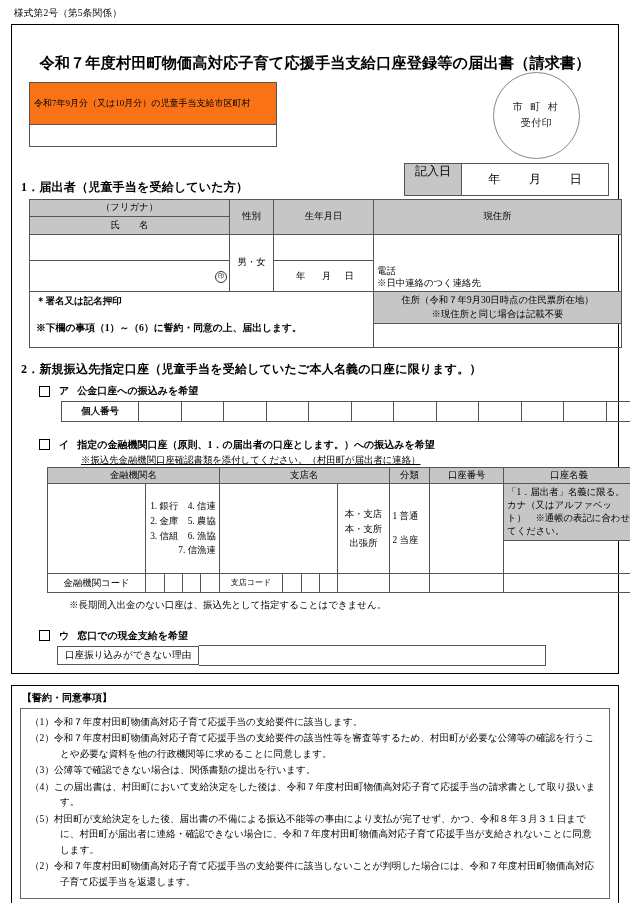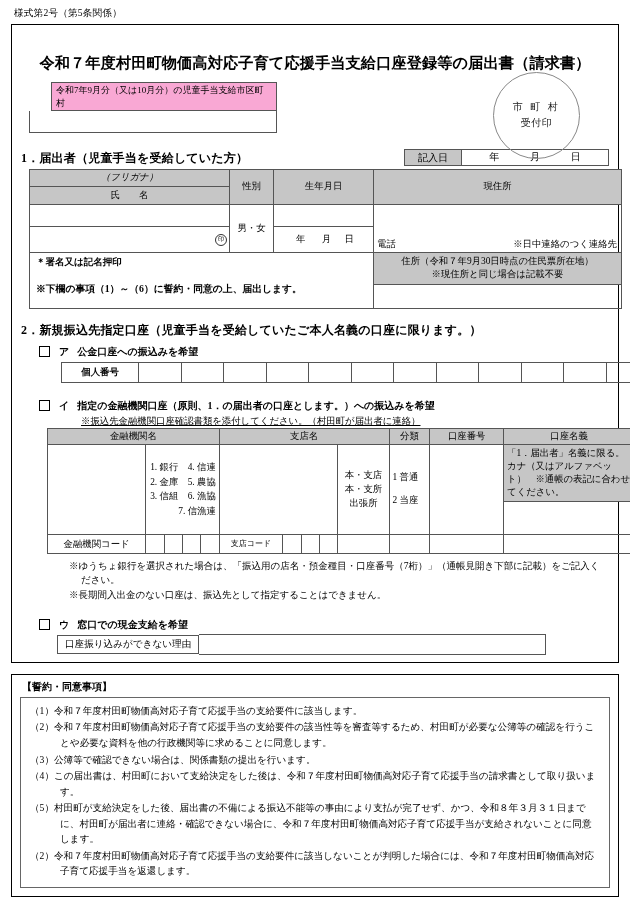--- a/index.html
+++ b/index.html
@@ -38,25 +38,24 @@
     text-align: center;
     font-size: 15.2px;
     font-weight: bold;
     letter-spacing: .1px;
     margin: 20px 0 9px 0;
   }
   
   .muni-wrap { width: 248px; margin-left: 8px; }
   .muni-head {
     border: 1px solid #555;
-    background: #f9a8d4;
+    background: #f97316;
     font-size: 9px;
-    padding: 1px 4px;
-    box-sizing: border-box;
-    margin-left: 22px;
+    padding: 14px 4px;
+    box-sizing: border-box;
   }
   .muni-body {
     border: 1px solid #555;
     border-top: none;
     height: 21px;
     background: #fff;
   }
   
   .stamp {
     position: absolute;
@@ -85,22 +84,22 @@
     margin: 16px 0 3px 0;
   }
   .sec-title {
     font-size: 12px;
     font-weight: bold;
     letter-spacing: .2px;
   }
   .date-box {
     display: flex;
     border: 1px solid #555;
-    font-size: 10px;
-    height: 17px;
+    font-size: 12px;
+    height: 33px;
     width: 205px;
     box-sizing: border-box;
   }
   .date-box .lbl {
     background: #c6c6c6;
     width: 56px;
     text-align: center;
     border-right: 1px solid #555;
     line-height: 15px;
   }
@@ -128,21 +127,20 @@
   .hd { background: #c6c6c6; text-align: center; }
   .ctr { text-align: center; }
   .rgt { text-align: right; }
 
   
   .t1 { margin-left: 8px; width: 592px; }
   .t1 .furi {
     border-bottom: 1px dotted #777 !important;
     text-align: center;
     height: 14px;
-    font-style: italic;
   }
   .t1 .nameh { text-align: center; height: 15px; }
   .t1 .nm-blank-top { height: 19px; border-bottom: 1px dotted #777 !important; }
   .t1 .nm-blank-bot { height: 23px; }
   .seal {
     display: inline-block;
     width: 10px; height: 10px;
     border: 1px solid #333;
     border-radius: 50%;
     font-size: 6px;
@@ -277,21 +275,21 @@
       </tr>
       <tr>
         <td class="hd nameh">氏　　名</td>
       </tr>
       <tr>
         <td class="nm-blank-top"></td>
         <td class="ctr" rowspan="2">男・女</td>
         <td></td>
         <td rowspan="2" style="vertical-align:bottom;padding:0">
           <div style="height:30px"></div>
-          <div style="display:flex;justify-content:space-between;padding:0 4px 1px 3px;">
+          <div style="display:flex;justify-content:space-between;padding:0 4px 1px 3px;flex-direction:column;">
             <span>電話</span>
             <span>※日中連絡のつく連絡先</span>
           </div>
         </td>
       </tr>
       <tr>
         <td class="nm-blank-bot rgt">
           <span class="seal">印</span>
         </td>
         <td class="ctr">
@@ -412,21 +410,20 @@
         <td></td>
         <td></td>
         <td></td>
         <td></td>
         <td></td>
       </tr>
     </tbody>
       </table>
 
     <div class="notes">
-      <div class="ind">※ゆうちょ銀行を選択された場合は、「振込用の店名・預金種目・口座番号（7桁）」（通帳見開き下部に記載）をご記入ください。</div>
       <div class="ind">※長期間入出金のない口座は、振込先として指定することはできません。</div>
     </div>
 
     <div class="chk-line" style="margin-top:16px">
       <span class="chk"></span>
       <span class="chk-kana">ウ</span>
       <span>窓口での現金支給を希望</span>
     </div>
 
     <div class="reason-row">

